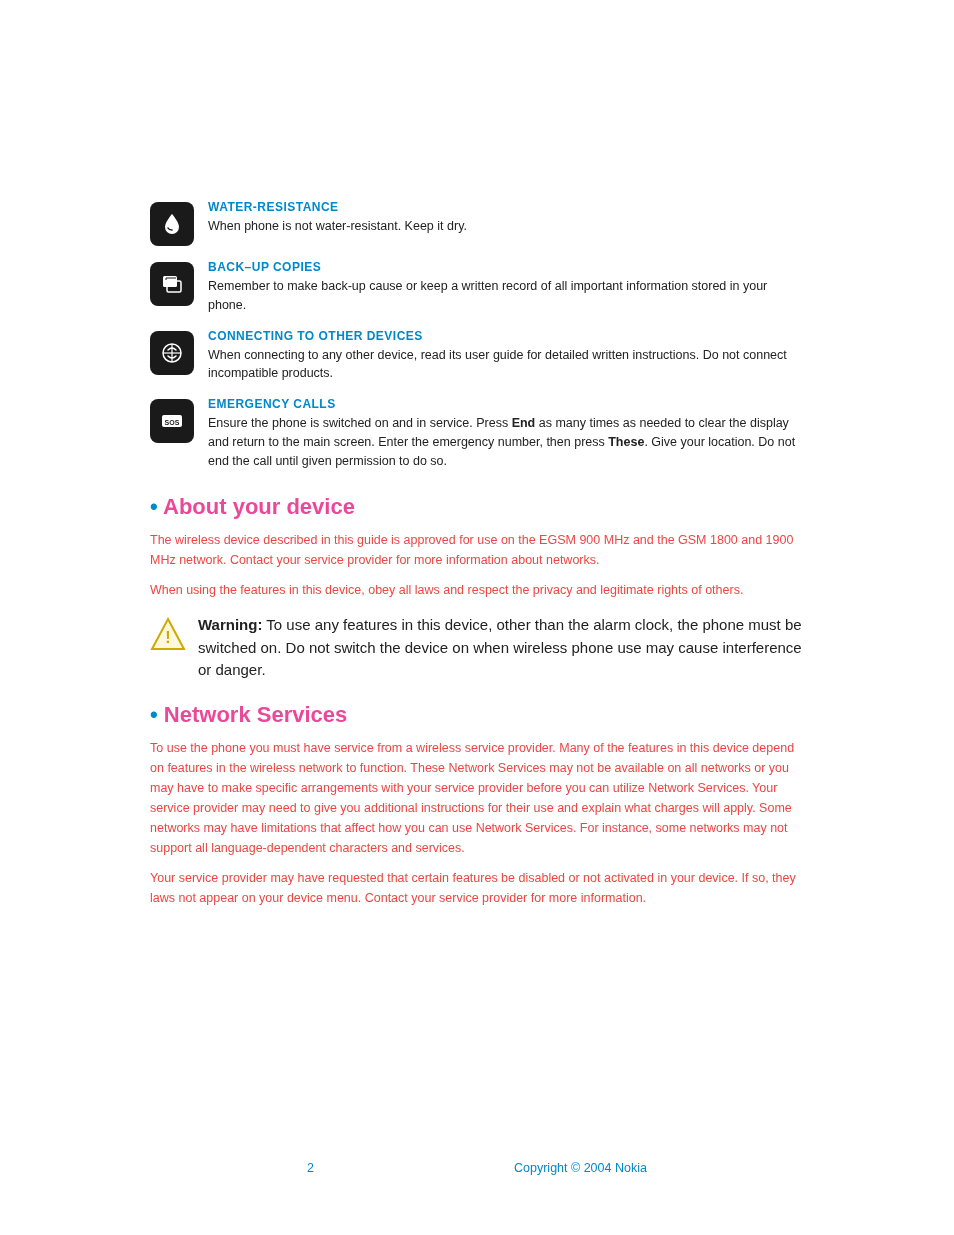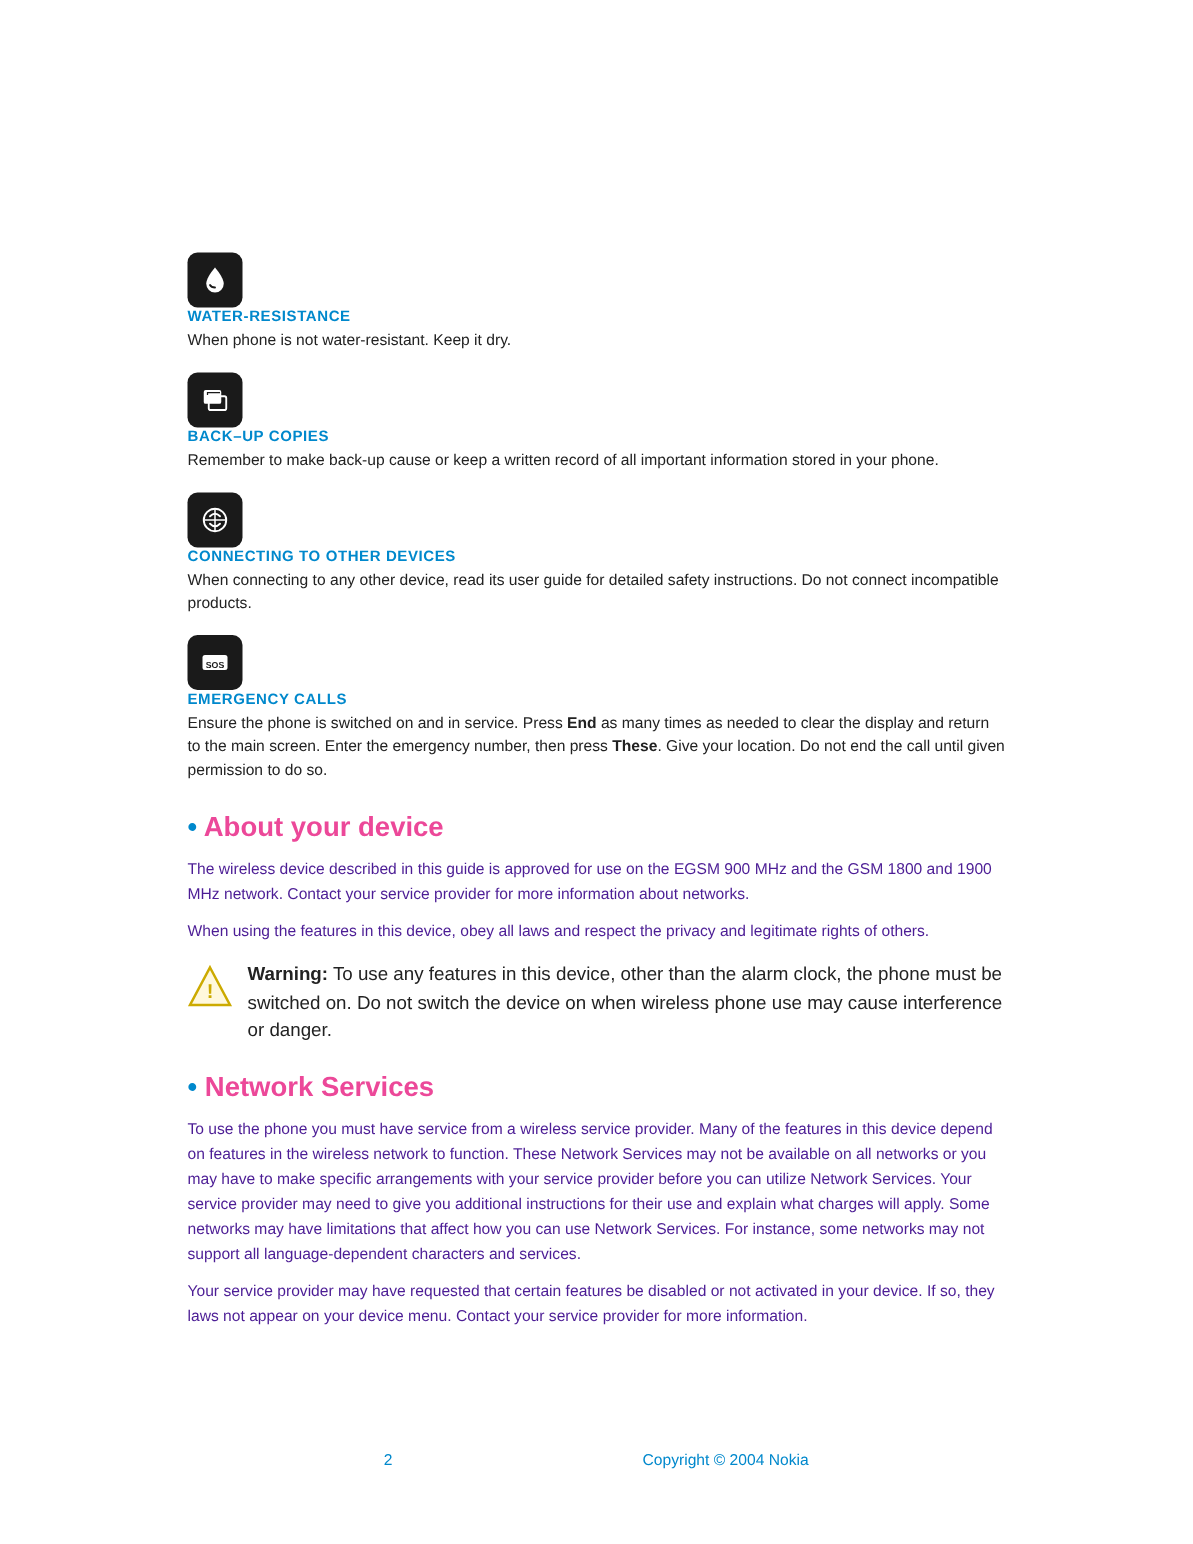--- a/index.html
+++ b/index.html
@@ -18,21 +18,20 @@
       padding: 200px 150px 80px 150px;
       position: relative;
     }
     .section-list {
       margin-bottom: 24px;
     }
     .section-item {
       display: flex;
       align-items: flex-start;
       margin-bottom: 14px;
-      flex-direction: column;
     }
     .icon-box {
       width: 44px;
       height: 44px;
       min-width: 44px;
       border-radius: 8px;
       background: #1a1a1a;
       display: flex;
       align-items: center;
       justify-content: center;
@@ -63,21 +62,21 @@
       color: #ec4899;
       margin-bottom: 10px;
       margin-top: 20px;
     }
     .section-heading::before {
       content: "• ";
       color: #0088cc;
     }
     .body-text {
       font-size: 12.5px;
-      color: #4c1d95;
+      color: #ef4444;
       line-height: 1.6;
       margin-bottom: 10px;
     }
     .warning-box {
       display: flex;
       align-items: flex-start;
       margin: 14px 0;
     }
     .warning-icon {
       width: 36px;
@@ -145,21 +144,21 @@
         <svg viewBox="0 0 26 26" fill="none">
           <circle cx="13" cy="13" r="9" stroke="white" stroke-width="1.5" fill="none"></circle>
           <path d="M9 10 Q13 6 17 10" stroke="white" stroke-width="1.5" fill="none" stroke-linecap="round"></path>
           <path d="M9 16 Q13 20 17 16" stroke="white" stroke-width="1.5" fill="none" stroke-linecap="round"></path>
           <line x1="13" y1="4" x2="13" y2="22" stroke="white" stroke-width="1.2"></line>
           <line x1="4" y1="13" x2="22" y2="13" stroke="white" stroke-width="1.2"></line>
         </svg>
       </div>
       <div class="item-content">
         <div class="item-title">CONNECTING TO OTHER DEVICES</div>
-        <div class="item-body">When connecting to any other device, read its user guide for detailed safety instructions. Do not connect incompatible products.</div>
+        <div class="item-body">When connecting to any other device, read its user guide for detailed written instructions. Do not connect incompatible products.</div>
       </div>
     </div>
 
     <div class="section-item">
       <div class="icon-box">
         <svg viewBox="0 0 26 26" fill="none">
           <rect x="3" y="7" width="20" height="12" rx="2" fill="white"></rect>
           <text x="13" y="17" text-anchor="middle" font-size="7" font-weight="bold" fill="#1a1a1a" font-family="Arial">SOS</text>
         </svg>
       </div>

